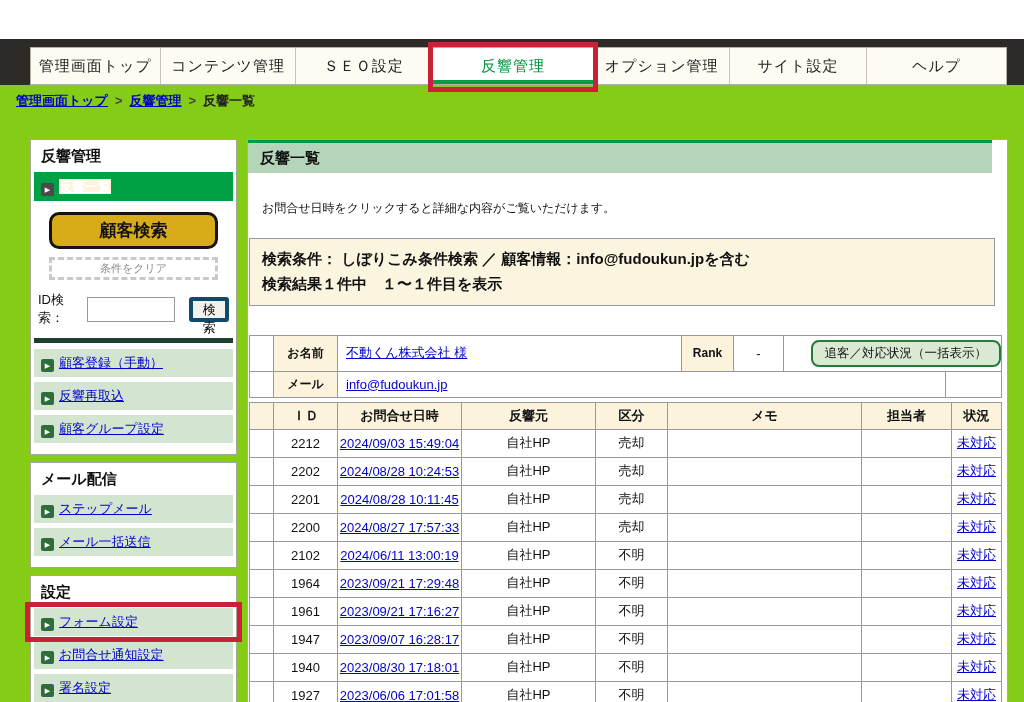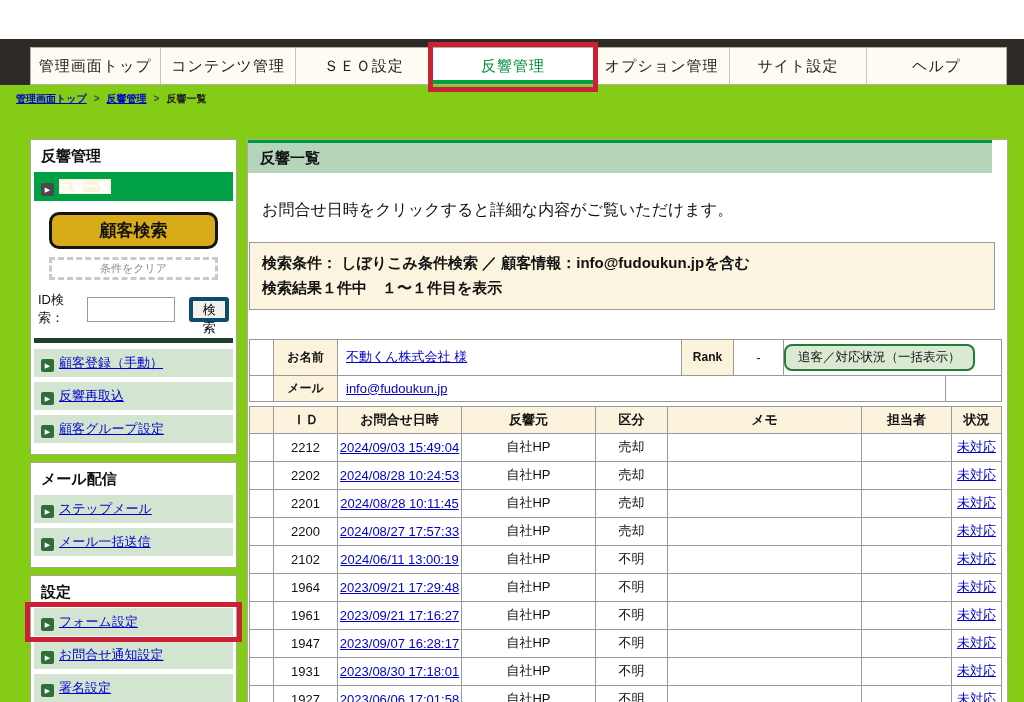--- a/index.html
+++ b/index.html
@@ -12,21 +12,21 @@
   .nav-bar { position:absolute; top:8px; left:30px; width:977px; height:38px; background:#fdfbf2;
              border:1px solid #b3afa2; display:flex; z-index:2; }
   .nav-tab { display:flex; align-items:center; justify-content:center; font-size:15px; color:#222;
              border-right:1px solid #c8c4b6; cursor:pointer; letter-spacing:1px; }
   .nav-tab:last-child { border-right:none;text-align:right; }
   .nav-tab.active { background:#fff; color:#00913e; box-shadow:inset 0 -4px 0 #00a13c; }
   .red-box { position:absolute; border:5px solid #cb2136; z-index:6; pointer-events:none; }
   .nav-annotation { left:428px; top:3px; width:170px; height:50px; }
 
   
-  .breadcrumb { position:absolute; top:53px; left:16px; font-size:10px; color:#333; z-index:2; }
+  .breadcrumb { position:absolute; top:53px; left:16px; font-size:13px; color:#333; z-index:2; }
   .breadcrumb a { color:#0000cc; font-weight:bold; text-decoration:underline; cursor:pointer; }
   .breadcrumb .sep { padding:0 7px; font-weight:bold; color:#444; }
   .breadcrumb .current { color:#222; font-weight:bold; }
 
   
   .sidebar { position:absolute; left:30px; top:100px; width:207px; z-index:2; }
   .side-box { background:#fff; border:1px solid #a9a59a; margin-bottom:7px; padding-bottom:6px; }
   .side-title { font-size:15px; font-weight:bold; color:#111; padding:7px 10px 6px; }
   .active-bar { background:#00a044; margin:0 3px; padding:5px 7px; cursor:pointer; }
   .active-bar .lbl { color:#fff; font-weight:bold; font-size:13px; text-decoration:underline; }
@@ -48,33 +48,33 @@
   .side-links { padding:0 3px; }
   .side-link { position:relative; background:#d3e4d0; margin-bottom:5px; padding:5px 7px; font-size:13px; cursor:pointer; }
   .side-link a { color:#0000cc; font-weight:normal; text-decoration:underline;text-align:center; }
   .form-annotation { left:-9px; top:-6px; right:-9px; bottom:-6px; }
 
   
   .main-box { position:absolute; left:247px; top:100px; width:761px; height:602px; background:#fff;
               border:1px solid #aeaa9f; border-bottom:none; overflow:hidden; z-index:2; }
   .title-bar { margin-right:15px; border-top:3px solid #009a44; background:#b4d5b9; height:33px;
                line-height:30px; padding-left:12px; font-size:15px; font-weight:bold; color:#111; }
-  .instruction { margin:27px 14px 0; font-size:16px; color:#111; }
+  .instruction { margin:27px 14px 0; font-size:12px; color:#111; }
   .cond-box { margin:21px 12px 0 1px; border:1px solid #999; background:#fbf5df; padding:8px 12px;
               font-size:15px; font-weight:bold; color:#111; line-height:1.65; }
   table { border-collapse:collapse; table-layout:fixed; width:752px; font-size:13px; color:#111; }
   td,th { border:1px solid #999; overflow:hidden; white-space:nowrap; }
   .top-table { margin:29px 0 0 1px; }
   .top-table .r1 td { height:36px; }
   .top-table .r2 td { height:26px; }
   .lbl { background:#fbf3dc; font-weight:bold; font-size:12px; text-align:center; }
   .val { padding-left:8px; }
   .val a, .list-table a { color:#0000cc; text-decoration:underline; cursor:pointer; }
   .dash { text-align:center; }
-  .btncell { text-align:left;text-decoration:underline; }
+  .btncell { text-align:right;text-decoration:underline; }
   .batch-btn { display:inline-block; background:#d9e9d2; border:2px solid #257a38; border-radius:8px;
                padding:3px 12px; font-size:12.5px; color:#111; cursor:pointer; }
   .list-table { margin:4px 0 0 1px; }
   .list-table th { height:27px; background:#fbf3dc; font-size:13px; font-weight:bold; }
   .list-table td { height:28px; text-align:center; }
   .list-table td.memo { text-align:left; padding:0 6px; }
 </style>
 </head>
 <body>
 
@@ -271,21 +271,21 @@
             <td>1947</td>
             <td><a>2023/09/07 16:28:17</a></td>
             <td>自社HP</td>
             <td>不明</td>
             <td class="memo"></td>
             <td></td>
             <td><a>未対応</a></td>
           </tr>
           <tr>
             <td></td>
-            <td>1931</td>
+            <td>1940</td>
             <td><a>2023/08/30 17:18:01</a></td>
             <td>自社HP</td>
             <td>不明</td>
             <td class="memo"></td>
             <td></td>
             <td><a>未対応</a></td>
           </tr>
           <tr>
             <td></td>
             <td>1927</td>

